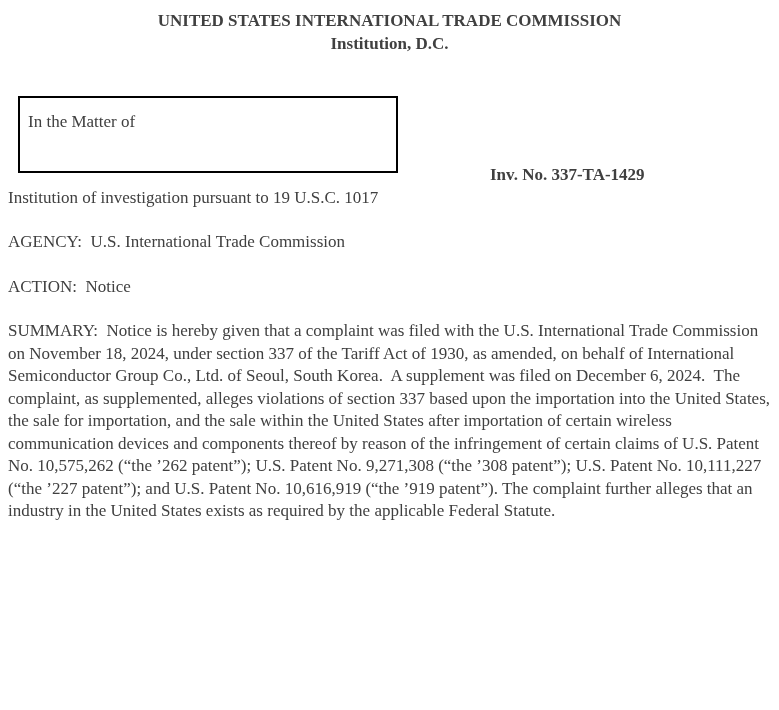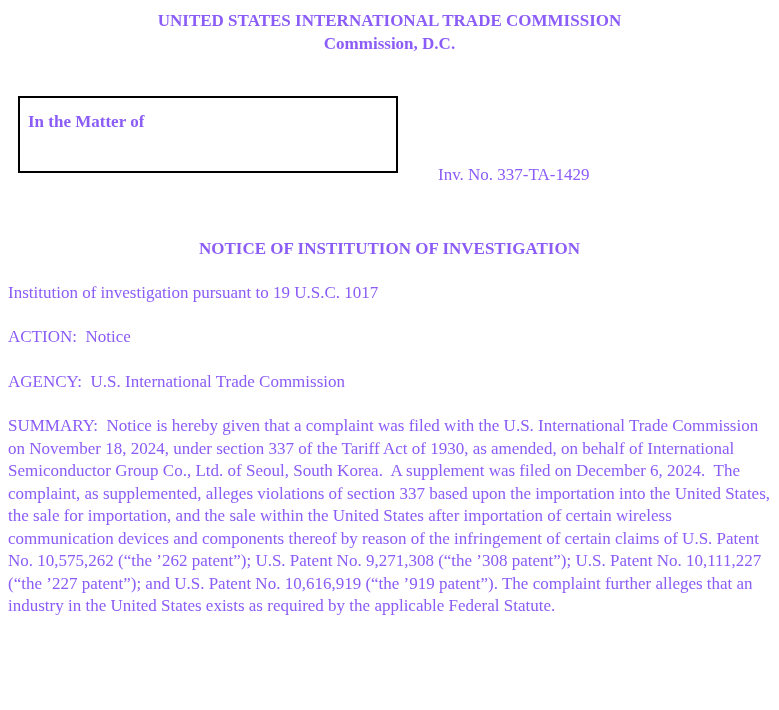--- a/index.html
+++ b/index.html
@@ -8,54 +8,54 @@
     background: #ffffff;
   }
   .page {
     position: relative;
     width: 779px;
     height: 710px;
     box-sizing: border-box;
     padding: 9px 8px 0 8px;
     overflow: hidden;
     background: #ffffff;
-    color: #8b5cf6;
+    color: #404040;
     font-family: "Liberation Serif", "DejaVu Serif", serif;
     font-size: 17px;
     line-height: 22.5px;
   }
   .doc-header {
     text-align: center;
     font-weight: bold;
     line-height: 23px;
   }
   .caption-row {
     display: flex;
     align-items: flex-start;
     margin-top: 41px;
   }
   .case-box {
     box-sizing: border-box;
     width: 380px;
     margin-left: 10px;
     border: 2px solid #000000;
     padding: 12px 8px 15px 8px;
-    font-weight: bold;
+    font-weight: normal;
     line-height: 23px;
   }
   .case-box .intro {
     margin: 0 0 23px 0;
   }
   .case-box .case-title {
     white-space: pre-line;
   }
   .inv-no {
-    margin-left: 40px;
+    margin-left: 92px;
     margin-top: 68px;
-    font-weight: normal;
+    font-weight: bold;
     white-space: nowrap;
   }
   .notice-title {
     margin: 50px 0 22px 0;
     text-align: center;
     font-weight: bold;
     font-size: 17px;
     line-height: 23px;
   }
   .para {
@@ -66,30 +66,29 @@
     margin-bottom: 16px;
   }
 </style>
 </head>
 <body>
 
 <div class="page">
 
   <header class="doc-header">
     <div>UNITED STATES INTERNATIONAL TRADE COMMISSION</div>
-    <div>Commission, D.C.</div>
+    <div>Institution, D.C.</div>
   </header>
 
   <section class="caption-row">
     <div class="case-box">
       <div class="intro">In the Matter of</div>
     </div>
     <div class="inv-no">Inv. No. 337-TA-1429</div>
   </section>
 
-  <h1 class="notice-title">NOTICE OF INSTITUTION OF INVESTIGATION</h1>
 
   <p class="para">Institution of investigation pursuant to 19 U.S.C. 1017</p>
+  <p class="para">AGENCY:  U.S. International Trade Commission</p>
   <p class="para">ACTION:  Notice</p>
-  <p class="para">AGENCY:  U.S. International Trade Commission</p>
   <p class="para">SUMMARY:  Notice is hereby given that a complaint was filed with the U.S. International Trade Commission on November 18, 2024, under section 337 of the Tariff Act of 1930, as amended, on behalf of International Semiconductor Group Co., Ltd. of Seoul, South Korea.  A supplement was filed on December 6, 2024.  The complaint, as supplemented, alleges violations of section 337 based upon the importation into the United States, the sale for importation, and the sale within the United States after importation of certain wireless communication devices and components thereof by reason of the infringement of certain claims of U.S. Patent No. 10,575,262 (“the ’262 patent”); U.S. Patent No. 9,271,308 (“the ’308 patent”); U.S. Patent No. 10,111,227 (“the ’227 patent”); and U.S. Patent No. 10,616,919 (“the ’919 patent”). The complaint further alleges that an industry in the United States exists as required by the applicable Federal Statute.</p>
 
 </div>
 
 </body></html>

